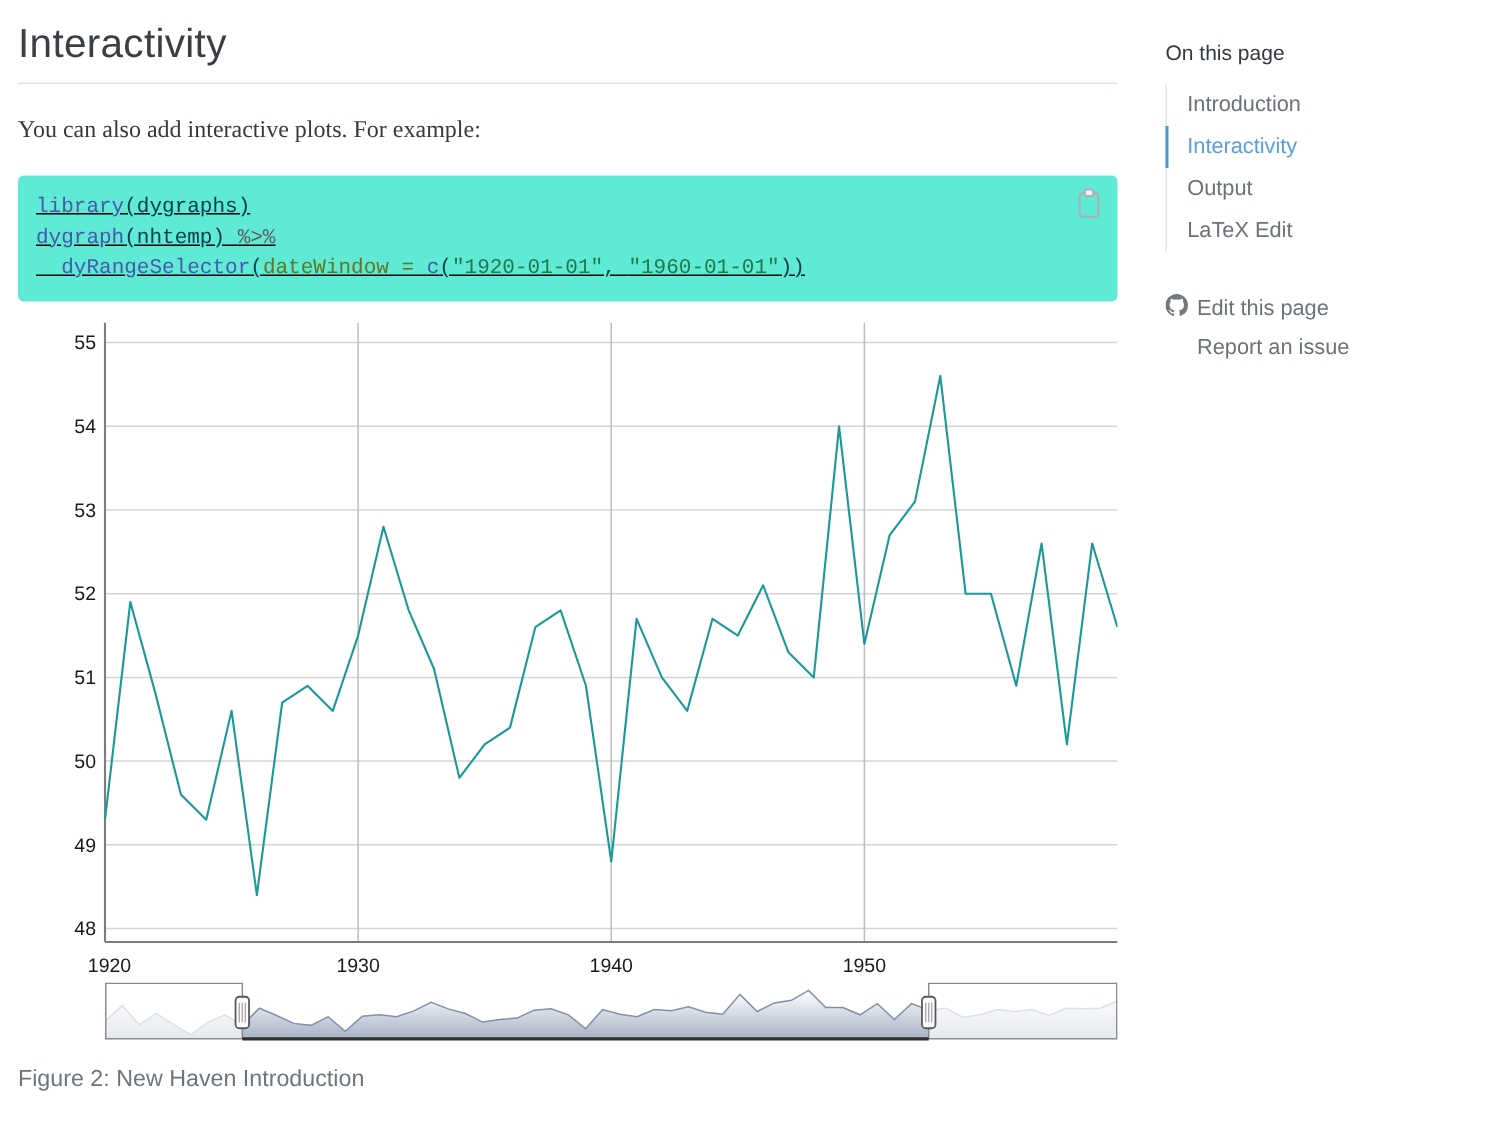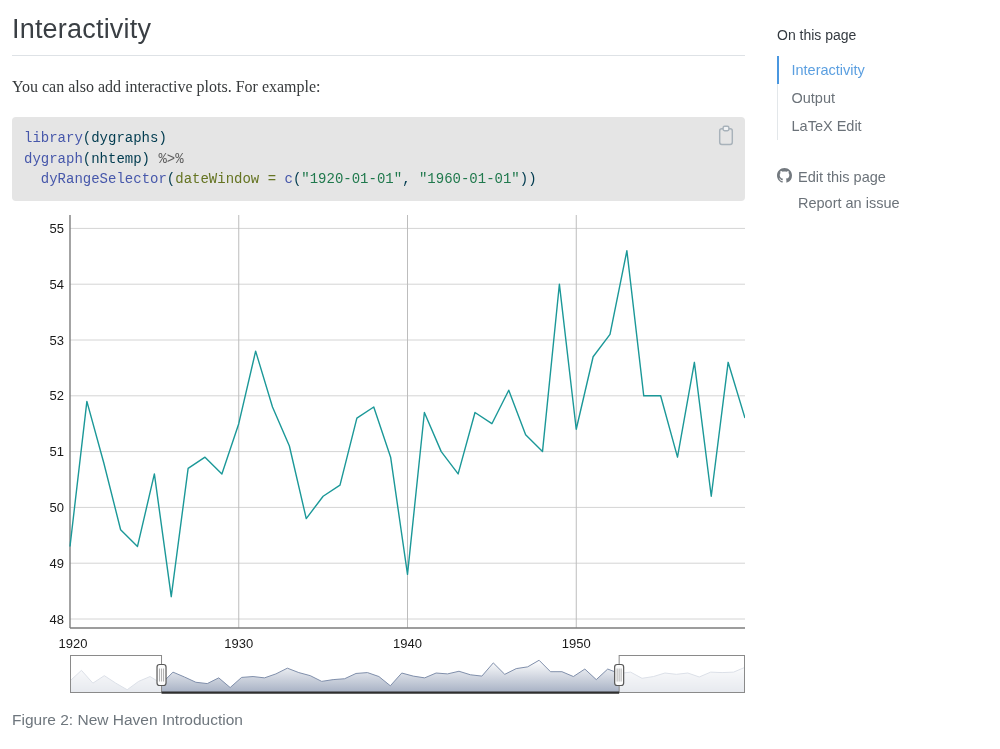--- a/index.html
+++ b/index.html
@@ -5,21 +5,21 @@
   html,body{margin:0;padding:0;background:#ffffff;}
   body{width:1000px;height:749px;overflow:hidden;font-family:"Liberation Sans",sans-serif;}
   .page{position:relative;width:1000px;height:749px;background:#fff;}
 
   
   .content{position:absolute;left:12px;top:0;width:733px;}
   h1.page-title{margin:14px 0 0 0;font-size:27px;font-weight:500;color:#3a3f44;letter-spacing:.2px;}
   hr.title-divider{border:none;border-top:1px solid #dee2e6;margin:10px 0 0 0;}
   p.intro{margin:22px 0 0 0;font-size:16px;color:#373a3c;font-family:Liberation Serif, serif;}
 
-  .code-block{position:relative;margin-top:21px;background:#e5e5e5;border-radius:4px;padding:11px 12px;}
+  .code-block{position:relative;margin-top:21px;background:#5eead4;border-radius:4px;padding:11px 12px;text-decoration:underline;}
   .code-block pre{margin:0;font-family:"Liberation Mono","DejaVu Sans Mono",monospace;font-size:14px;line-height:20.5px;white-space:pre;color:#003B4F;}
   .t-fu{color:#4758AB;} .t-pl{color:#003B4F;} .t-sc{color:#5E5E5E;} .t-at{color:#657422;} .t-st{color:#20794D;}
   .copy-btn{position:absolute;top:8px;right:10px;background:transparent;border:none;padding:0;cursor:pointer;line-height:0;}
 
   #main-chart{position:absolute;left:12px;top:215px;width:733px;height:440px;}
   #range-selector{position:absolute;left:70px;top:655px;width:675px;height:40px;}
   figcaption.fig-caption{position:absolute;left:12px;top:711px;font-size:15.5px;color:#6e767d;}
 
   
   .toc{position:absolute;left:777px;top:27px;width:212px;}
@@ -107,20 +107,21 @@
             <line x1="549.1525423728814" y1="13.5" x2="549.1525423728814" y2="26.5" stroke="#a8a8a8" stroke-width="0.9"></line>
             <line x1="551.1525423728814" y1="13.5" x2="551.1525423728814" y2="26.5" stroke="#a8a8a8" stroke-width="0.9"></line>
           </g>
         </svg></div>
     <figcaption class="fig-caption">Figure 2: New Haven Introduction</figcaption>
   </figure>
 
   <aside class="toc">
     <div class="toc-title">On this page</div>
     <ul class="toc-list" id="toc-list">
+        <li class="">Introduction</li>
         <li class="active">Interactivity</li>
         <li class="">Output</li>
         <li class="">LaTeX Edit</li>
       </ul>
     <div class="toc-links" id="toc-links">
         <div class="toc-link">
           <span class="gh"><svg width="15" height="15" viewBox="0 0 16 16">
               <path fill="#73797f" d="M8 0C3.58 0 0 3.58 0 8c0 3.54 2.29 6.53 5.47 7.59.4.07.55-.17.55-.38 0-.19-.01-.82-.01-1.49-2.01.37-2.53-.49-2.69-.94-.09-.23-.48-.94-.82-1.13-.28-.15-.68-.52-.01-.53.63-.01 1.08.58 1.23.82.72 1.21 1.87.87 2.33.66.07-.52.28-.87.51-1.07-1.78-.2-3.64-.89-3.64-3.95 0-.87.31-1.59.82-2.15-.08-.2-.36-1.02.08-2.12 0 0 .67-.21 2.2.82.64-.18 1.32-.27 2-.27s1.36.09 2 .27c1.53-1.04 2.2-.82 2.2-.82.44 1.1.16 1.92.08 2.12.51.56.82 1.27.82 2.15 0 3.07-1.87 3.75-3.65 3.95.29.25.54.73.54 1.48 0 1.07-.01 1.93-.01 2.2 0 .21.15.46.55.38A8.01 8.01 0 0 0 16 8c0-4.42-3.58-8-8-8z"></path>
             </svg></span>
           <span>Edit this page</span>

